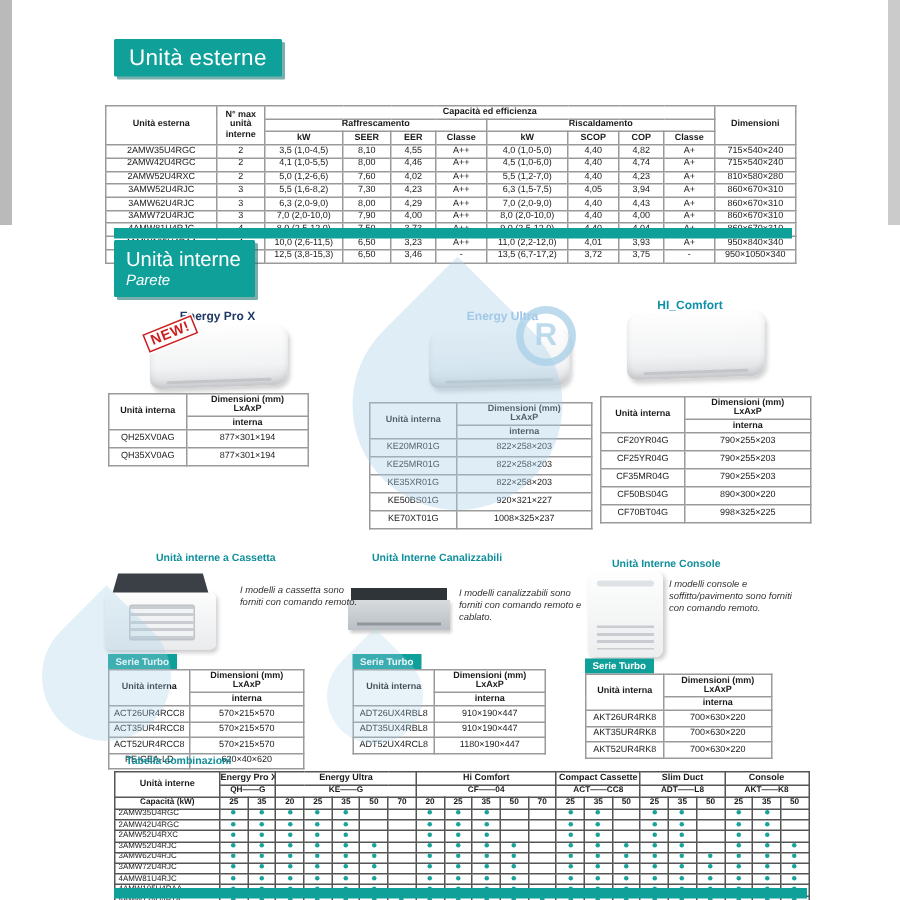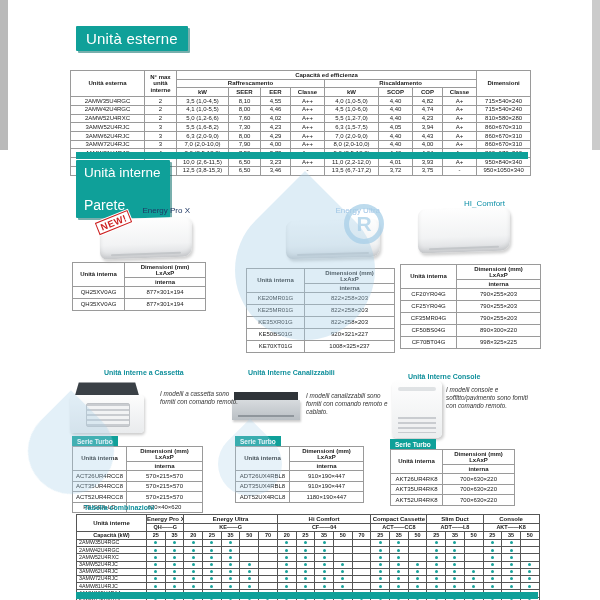--- a/index.html
+++ b/index.html
@@ -16,34 +16,34 @@
 
   
   .badge{
     background:var(--teal);color:#fff;text-align:left;
     box-shadow:2px 2px 0 rgba(9,110,105,.55);
     padding:4px 10px;border-radius:1px;z-index:2;
   }
   .badge-outdoor{left:76px;top:26px;font-size:15px;letter-spacing:.2px;}
   .badge-indoor{left:76px;top:160px;width:78px;padding:5px 8px;}
   .badge-indoor .l1{font-size:13.5px;display:block;}
-  .badge-indoor .l2{font-size:14px;display:block;margin-top:17px;}
+  .badge-indoor .l2{font-size:10px;font-style:italic;display:block;margin-top:2px;}
 
   
   table{border-collapse:collapse;table-layout:fixed;z-index:2;position:absolute;background:transparent;}
   .spec td,.spec th{border:.5px solid #9a9a9a;font-size:6px;line-height:1.12;padding:.5px 1px;text-align:center;font-weight:normal;overflow:hidden;white-space:nowrap;}
   .spec th{font-weight:bold;}
 
   .outdoor{left:70px;top:70px;width:460px;}
 
   .divider{left:76px;top:152px;width:452px;height:7px;background:var(--teal);z-index:2;}
   .divider-bottom{left:76px;top:592px;width:462px;height:7px;background:var(--teal);z-index:2;}
 
   
-  .wall-title{font-weight:normal;font-size:8px;text-align:right;z-index:2;}
+  .wall-title{font-weight:bold;font-size:8px;text-align:center;z-index:2;}
   .wt-0{left:100px;top:206px;width:90px;color:var(--epx);}
   .wt-1{left:290px;top:206px;width:90px;color:var(--eu);}
   .wt-2{left:415px;top:199px;width:90px;color:var(--hc);}
 
   .wall-unit{
     background:linear-gradient(180deg,#fefefe 0%,#f2f3f4 65%,#d9dbde 100%);
     border-radius:7px 9px 9px 7px;
     box-shadow:inset 0 -3px 4px rgba(0,0,0,.10),1.5px 2.5px 3px rgba(0,0,0,.18);
     z-index:2;
   }

